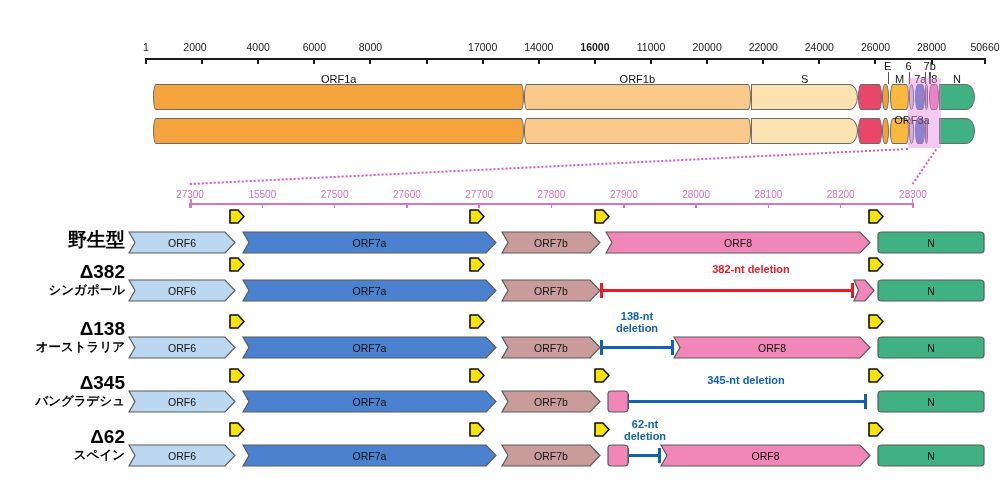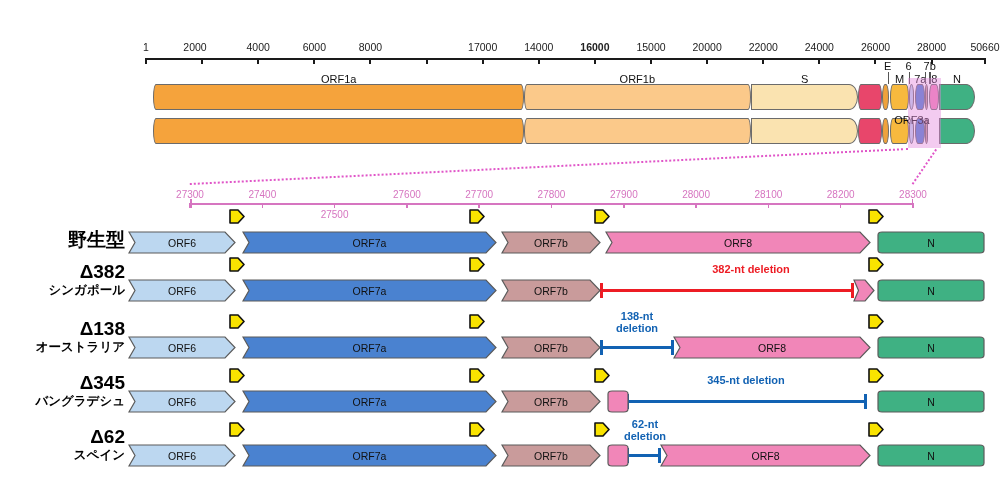--- a/index.html
+++ b/index.html
@@ -110,21 +110,21 @@
     <div class="tick-lbl" style="left:370.4385325396295px;top:41px;">8000</div>
     <div class="tick" style="left:425.5551802555013px;top:58px;"></div>
     <div class="tick-lbl" style="left:426.5551802555013px;top:41px;margin-top:46px;">10000</div>
     <div class="tick" style="left:481.67182797137315px;top:58px;"></div>
     <div class="tick-lbl" style="left:482.67182797137315px;top:41px;">17000</div>
     <div class="tick" style="left:537.788475687245px;top:58px;"></div>
     <div class="tick-lbl" style="left:538.788475687245px;top:41px;">14000</div>
     <div class="tick" style="left:593.9051234031169px;top:58px;"></div>
     <div class="tick-lbl" style="left:594.9051234031169px;top:41px;font-weight:bold;">16000</div>
     <div class="tick" style="left:650.0217711189887px;top:58px;"></div>
-    <div class="tick-lbl" style="left:651.0217711189887px;top:41px;">15000</div>
+    <div class="tick-lbl" style="left:651.0217711189887px;top:41px;">11000</div>
     <div class="tick" style="left:706.1384188348605px;top:58px;"></div>
     <div class="tick-lbl" style="left:707.1384188348605px;top:41px;">20000</div>
     <div class="tick" style="left:762.2550665507324px;top:58px;"></div>
     <div class="tick-lbl" style="left:763.2550665507324px;top:41px;">22000</div>
     <div class="tick" style="left:818.3717142666043px;top:58px;"></div>
     <div class="tick-lbl" style="left:819.3717142666043px;top:41px;">24000</div>
     <div class="tick" style="left:874.4883619824761px;top:58px;"></div>
     <div class="tick-lbl" style="left:875.4883619824761px;top:41px;">26000</div>
     <div class="tick" style="left:930.6050096983479px;top:58px;"></div>
     <div class="tick-lbl" style="left:931.6050096983479px;top:41px;">28000</div>
@@ -170,23 +170,23 @@
     <div class="gene-lbl-top" style="left:934.2885091298241px;top:73px;">8</div>
     <div class="gene-lbl-top" style="left:956.955705303993px;top:73px;">N</div>
     <div class="gene-leader" style="left:909.2144672597151px;top:72px;height:12px;"></div>
     <div class="gene-leader" style="left:924.7587786770115px;top:72px;height:12px;"></div>
     <div class="gene-leader" style="left:928.6308273694067px;top:72px;height:12px;"></div>
     <div class="hl-box" style="left:907.7554344191024px;top:78px;width:33.10882215236438px;height:70px;"></div>
     <div class="pruler" style="left:190px;top:203px;width:723px;"></div>
     <div class="ptick" style="left:189.25px;top:203px;"></div>
     <div class="ptick-lbl" style="left:190px;top:189px;">27300</div>
     <div class="ptick" style="left:261.55px;top:203px;"></div>
-    <div class="ptick-lbl" style="left:262.3px;top:189px;">27400</div>
+    <div class="ptick-lbl" style="left:262.3px;top:189px;">15500</div>
     <div class="ptick" style="left:333.85px;top:203px;"></div>
-    <div class="ptick-lbl" style="left:334.6px;top:189px;margin-top:20px;">27500</div>
+    <div class="ptick-lbl" style="left:334.6px;top:189px;">27500</div>
     <div class="ptick" style="left:406.15px;top:203px;"></div>
     <div class="ptick-lbl" style="left:406.9px;top:189px;text-align:right;">27600</div>
     <div class="ptick" style="left:478.45px;top:203px;"></div>
     <div class="ptick-lbl" style="left:479.2px;top:189px;">27700</div>
     <div class="ptick" style="left:550.75px;top:203px;"></div>
     <div class="ptick-lbl" style="left:551.5px;top:189px;">27800</div>
     <div class="ptick" style="left:623.05px;top:203px;"></div>
     <div class="ptick-lbl" style="left:623.8px;top:189px;">27900</div>
     <div class="ptick" style="left:695.3499999999999px;top:203px;"></div>
     <div class="ptick-lbl" style="left:696.0999999999999px;top:189px;">28000</div>

